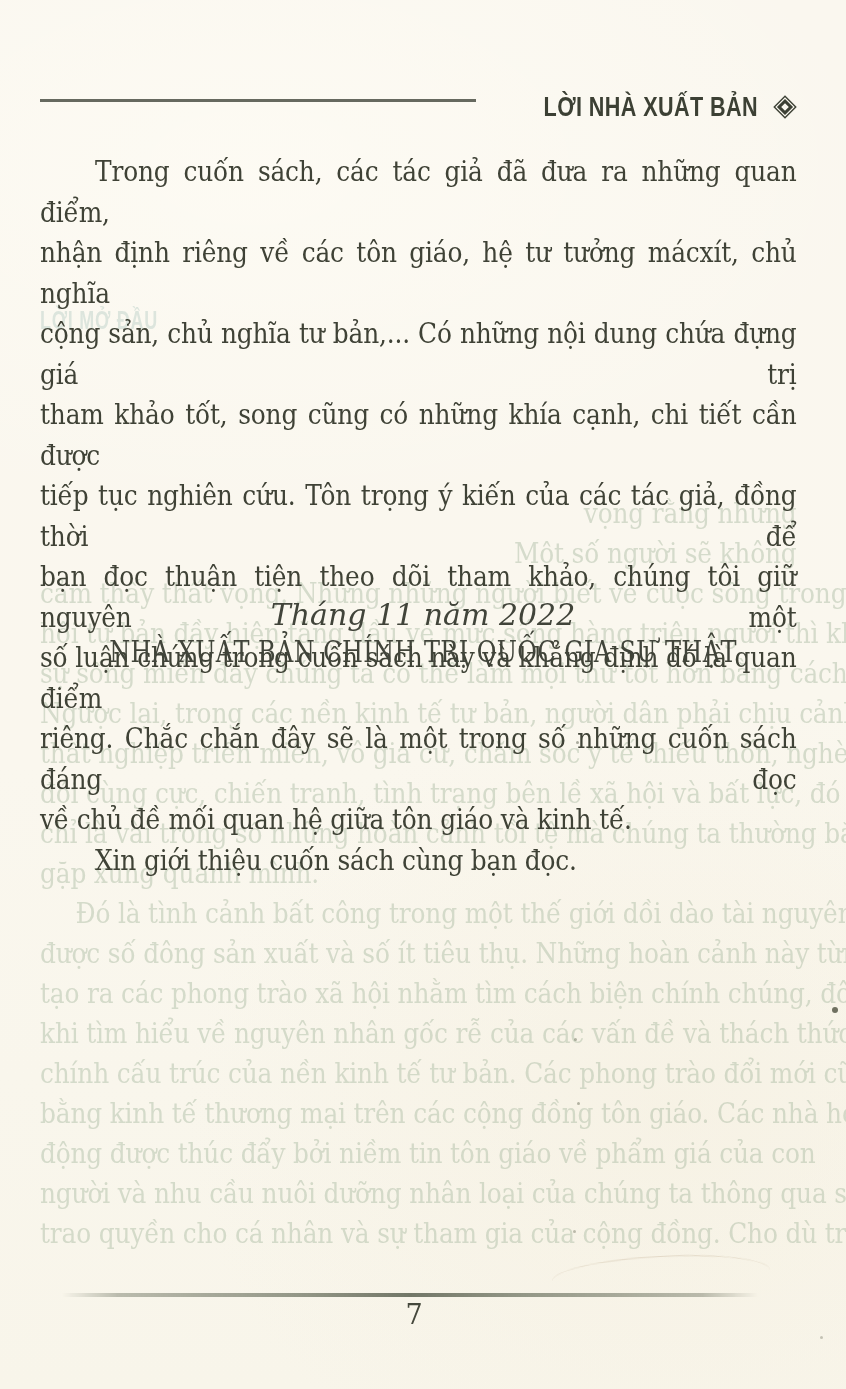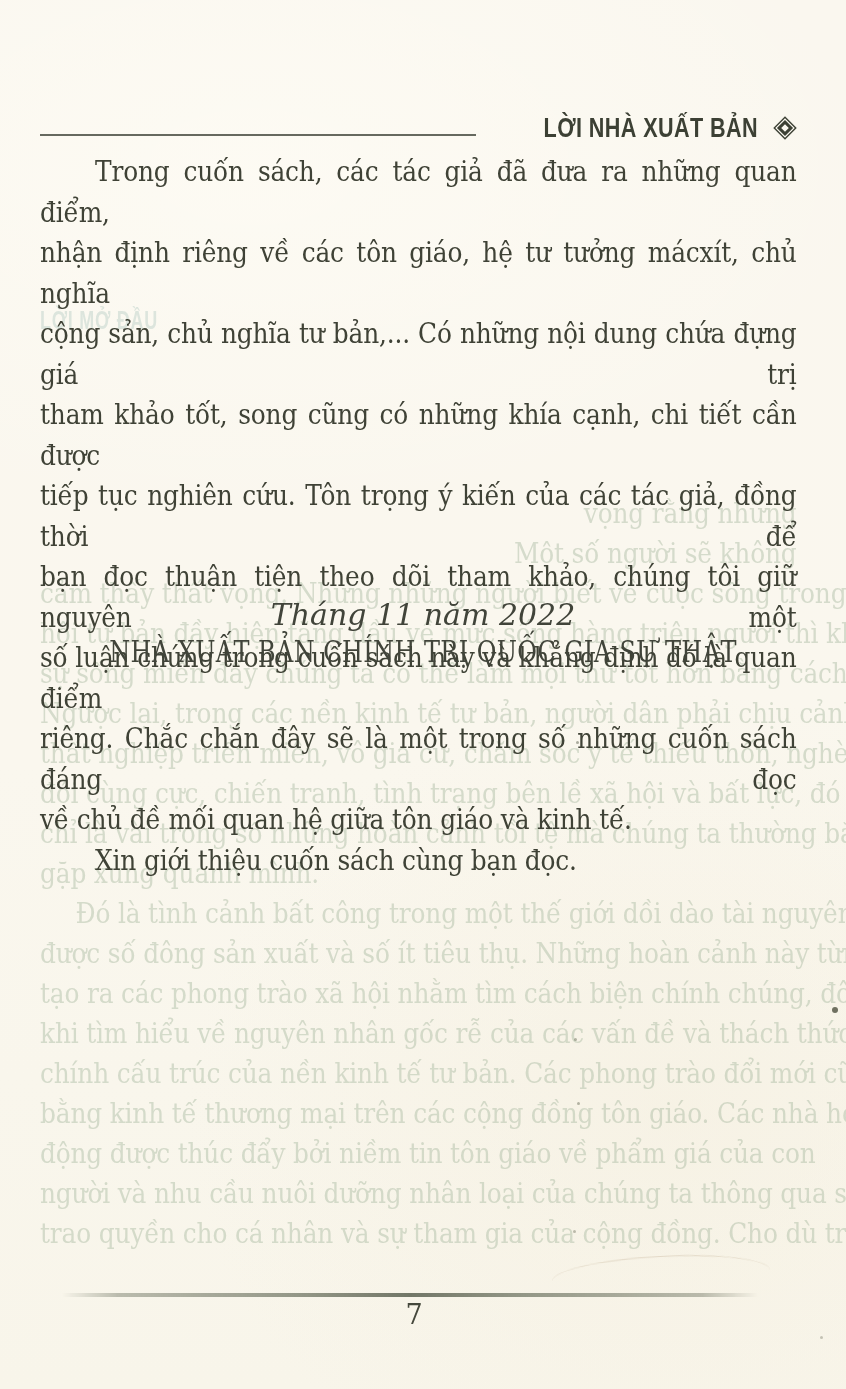--- a/index.html
+++ b/index.html
@@ -8,21 +8,21 @@
   }
   html,body{margin:0;padding:0;}
   body{width:846px;height:1389px;background:#e8e4d8;font-family:"DejaVu Serif","Liberation Serif",serif;}
   .page{position:relative;width:846px;height:1389px;overflow:hidden;
     background:
       radial-gradient(ellipse 900px 500px at 30% 12%, rgba(255,253,246,.6), rgba(255,253,246,0) 70%),
       radial-gradient(ellipse 700px 600px at 80% 80%, rgba(244,238,222,.5), rgba(244,238,222,0) 70%),
       linear-gradient(180deg, #faf7ef 0%, #faf7ee 55%, #f8f5ea 100%);
     color:var(--ink);}
   
-  .header{position:absolute;top:108px;left:40px;right:46px;height:40px;display:flex;align-items:center;}
+  .header{position:absolute;top:92px;left:40px;right:46px;height:40px;display:flex;align-items:flex-start;}
   .header-rule{flex:1 1 auto;height:2.5px;background:var(--rule);opacity:.85;transform:translateY(7px);filter:blur(.2px);}
   .header-title{flex:0 0 auto;font-family:"Liberation Sans","DejaVu Sans",sans-serif;font-weight:bold;
     font-size:27px;letter-spacing:.5px;white-space:nowrap;transform:scaleX(.8);transform-origin:right center;
     color:#3c4034;padding-left:14px;}
   .header-ornament{flex:0 0 auto;margin-left:12px;width:30px;height:30px;}
   
   .body-text{position:absolute;top:152px;left:40px;width:852px;transform:scaleX(.888);transform-origin:left top;
     font-size:28px;line-height:40.5px;letter-spacing:-.2px;}
   .body-text .line{white-space:nowrap;}
   .body-text .line.justify{white-space:normal;text-align:justify;text-align-last:justify;}

